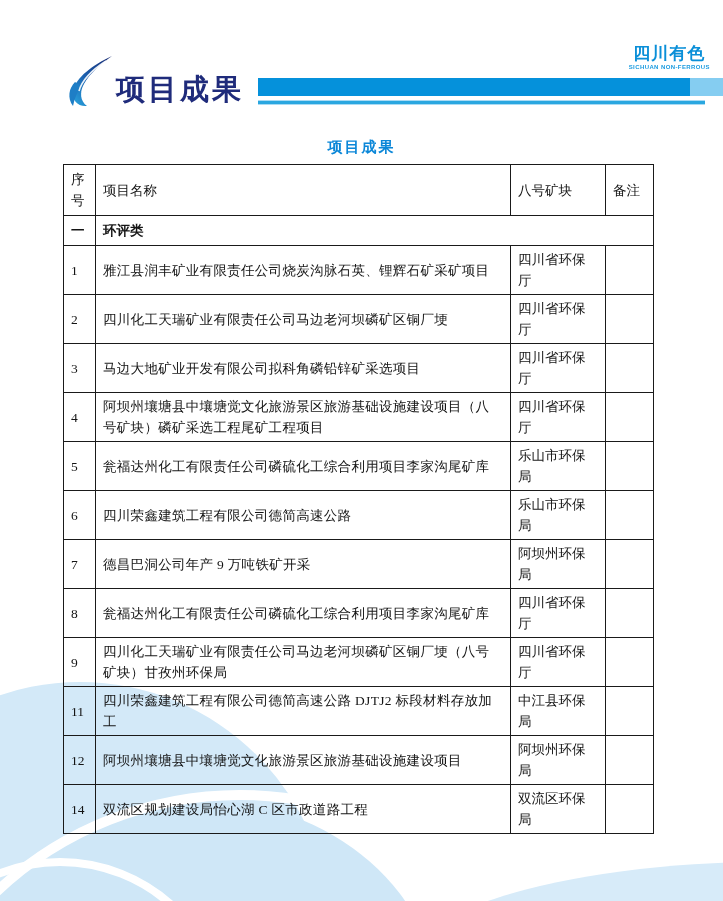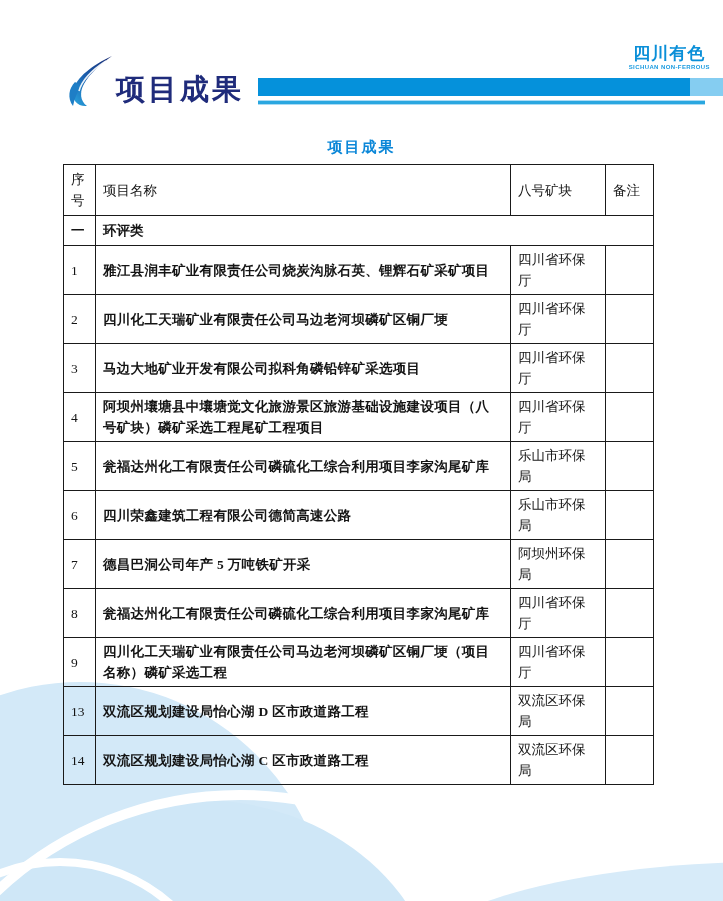--- a/index.html
+++ b/index.html
@@ -29,21 +29,21 @@
              font-size:15px;font-weight:bold;color:#0b87d8;
              font-family:"Liberation Sans","DejaVu Sans",sans-serif;letter-spacing:2px;}
   
   table.projects{position:absolute;left:63px;top:164px;width:590px;z-index:2;
                  border-collapse:collapse;table-layout:fixed;background:transparent;
                  font-family:"Liberation Serif","DejaVu Serif",serif;font-size:13.5px;color:#141414;}
   .projects th,.projects td{border:1px solid #1a1a1a;padding:3px 7px;text-align:left;
                  vertical-align:middle;line-height:21px;font-weight:normal;}
   .projects th{padding:4px 7px;}
   .projects .sec td{font-weight:bold;padding:4px 7px;}
-  .projects td.name{white-space:pre-wrap;letter-spacing:0.3px;font-weight:bold;}
+  .projects td.name{white-space:pre-wrap;letter-spacing:0.3px;}
   .col-no{width:32px;}.col-name{width:415px;}.col-dept{width:95px;}.col-note{width:48px;}
 </style>
 </head>
 <body>
 
 <div class="decor blob-a"></div>
 <div class="decor blob-b"></div>
 <div class="decor ring-a"></div>
 <div class="decor ring-b"></div>
 <div class="decor hill-right"></div>
@@ -126,40 +126,46 @@
         <td></td>
       </tr>
       <tr>
         <td>6</td>
         <td class="name">四川荣鑫建筑工程有限公司德简高速公路</td>
         <td>乐山市环保局</td>
         <td></td>
       </tr>
       <tr>
         <td>7</td>
-        <td class="name">德昌巴洞公司年产 5 万吨铁矿开采</td>
+        <td class="name">德昌巴洞公司年产 9 万吨铁矿开采</td>
         <td>阿坝州环保局</td>
         <td></td>
       </tr>
       <tr>
         <td>8</td>
         <td class="name">瓮福达州化工有限责任公司磷硫化工综合利用项目李家沟尾矿库</td>
         <td>四川省环保厅</td>
         <td></td>
       </tr>
       <tr>
         <td>9</td>
-        <td class="name">四川化工天瑞矿业有限责任公司马边老河坝磷矿区铜厂埂（项目名称）磷矿采选工程</td>
+        <td class="name">四川化工天瑞矿业有限责任公司马边老河坝磷矿区铜厂埂（八号矿块）甘孜州环保局</td>
         <td>四川省环保厅</td>
         <td></td>
       </tr>
       <tr>
-        <td>13</td>
-        <td class="name">双流区规划建设局怡心湖 D 区市政道路工程</td>
-        <td>双流区环保局</td>
+        <td>11</td>
+        <td class="name">四川荣鑫建筑工程有限公司德简高速公路 DJTJ2 标段材料存放加工</td>
+        <td>中江县环保局</td>
+        <td></td>
+      </tr>
+      <tr>
+        <td>12</td>
+        <td class="name">阿坝州壤塘县中壤塘觉文化旅游景区旅游基础设施建设项目</td>
+        <td>阿坝州环保局</td>
         <td></td>
       </tr>
       <tr>
         <td>14</td>
         <td class="name">双流区规划建设局怡心湖 C 区市政道路工程</td>
         <td>双流区环保局</td>
         <td></td>
       </tr>
     </tbody>
 </table>

